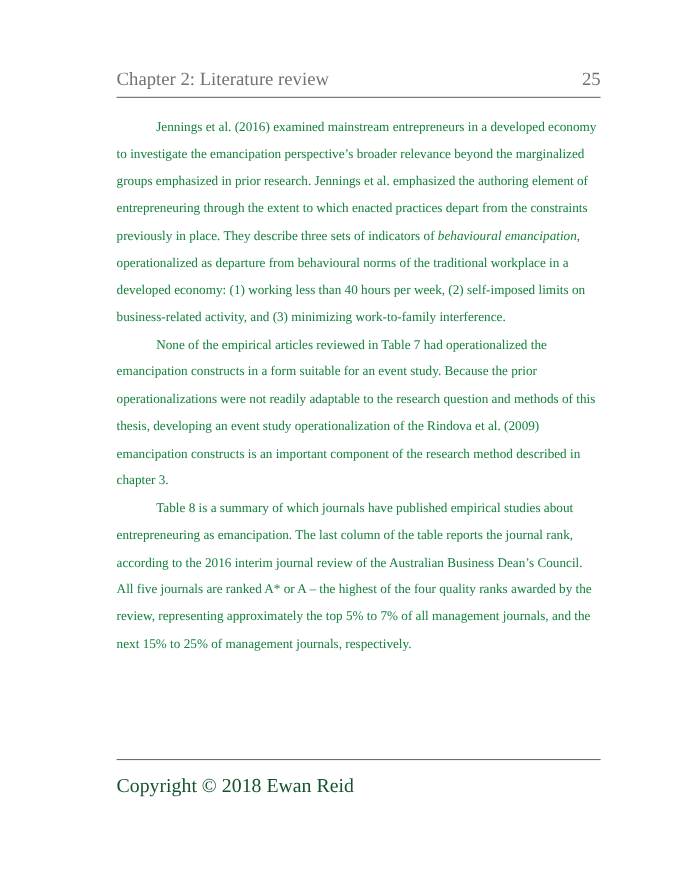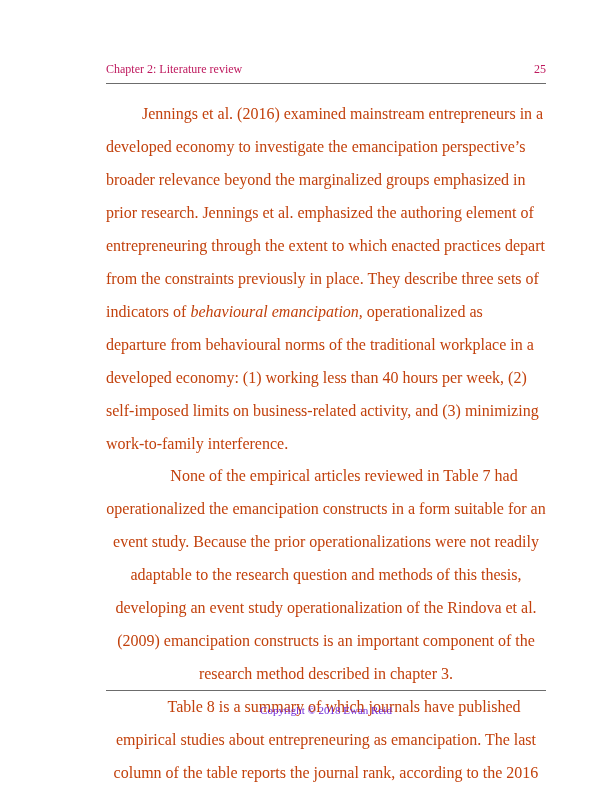--- a/index.html
+++ b/index.html
@@ -22,59 +22,58 @@
   .content {
     position: absolute;
     left: 106px;
     top: 62px;
     width: 440px;
   }
   .header-row {
     display: flex;
     justify-content: space-between;
     align-items: baseline;
-    font-size: 12px;
-    color: #be185d;
+    font-size: 17px;
+    color: #737373;
     padding-bottom: 6px;
     text-align: center;
   }
   .header-rule {
     border-bottom: 1px solid #6c6c6c;
     width: 100%;
     margin-bottom: 14px;
   }
   p.body-par {
-    font-size: 16px;
+    font-size: 12px;
     line-height: 2.06;
-    color: #c2410c;
+    color: #15803d;
     margin: 0 0 0 0;
     text-indent: 36px;
     text-align: left;
   }
   p.body-par + p.body-par {
     margin-top: 0;
-    text-align: center;
   }
   .italic {
     font-style: italic;
   }
   .footer {
     position: absolute;
     left: 106px;
     top: 690px;
     width: 440px;
   }
   .footer-rule {
     border-top: 1px solid #6c6c6c;
     width: 100%;
   }
   .footer-text {
-    text-align: center;
-    font-size: 11px;
-    color: #6d28d9;
+    text-align: left;
+    font-size: 18px;
+    color: #14532d;
     padding-top: 13px;
   }
 </style>
 </head>
 <body>
 
 <div class="page">
 
   <div class="content">
 

